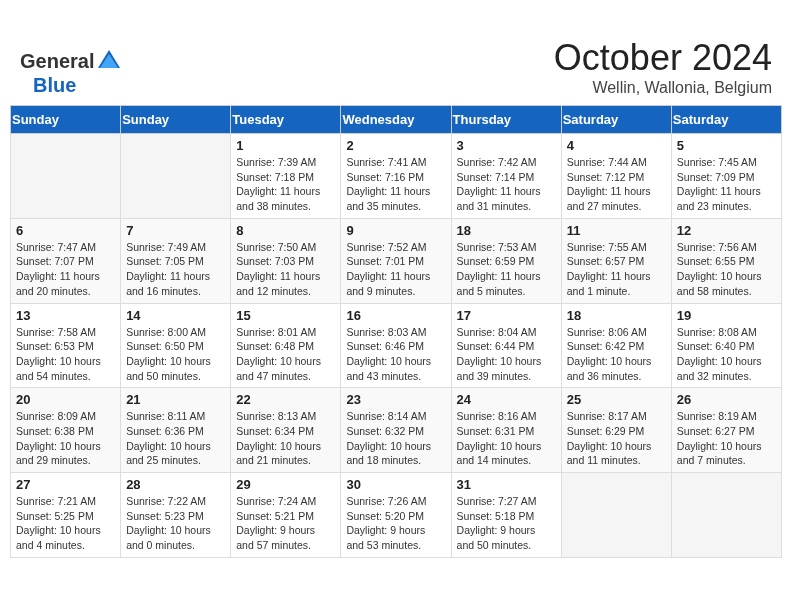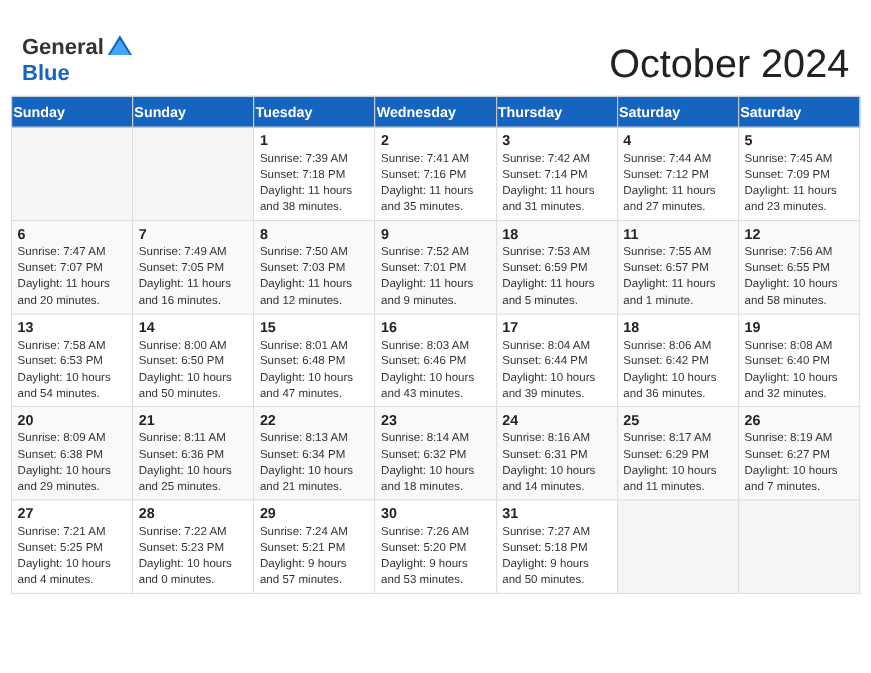--- a/index.html
+++ b/index.html
@@ -83,26 +83,27 @@
   <div class="logo-area">
     <div>
       <div style="display:flex;align-items:center;">
         <span class="logo-general" style="font-size:20px;font-weight:bold;color:#333;">General</span>
         <svg width="26" height="26" viewBox="0 0 26 26" style="margin-left:2px;">
           <polygon points="13,2 24,20 2,20" fill="#1565c0"></polygon>
           <polygon points="13,6 22,20 4,20" fill="#42a5f5"></polygon>
         </svg>
       </div>
       <div>
-        <span class="logo-blue" style="font-size:20px;font-weight:bold;color:#1565c0;margin-left:0;">Blue</span>
+        <span class="logo-blue" style="font-size:20px;font-weight:bold;color:#1565c0;margin-left:13px;">Blue</span>
       </div>
     </div>
   </div>
   <div class="title-area">
     <div class="main-title">October 2024</div>
+    <div class="subtitle">Wellin, Wallonia, Belgium</div>
   </div>
 </div>
 
 <table class="calendar">
   <thead>
     <tr id="days-of-week-row">
         <th>Sunday</th>
         <th>Sunday</th>
         <th>Tuesday</th>
         <th>Wednesday</th>

